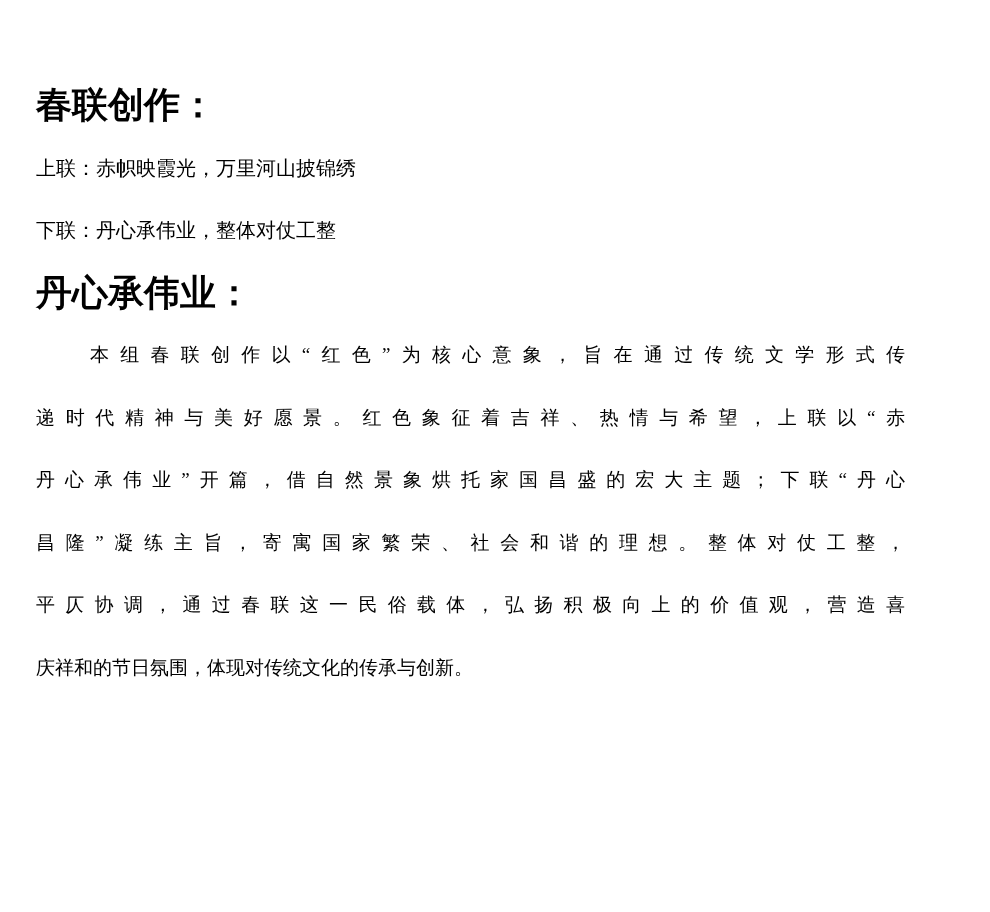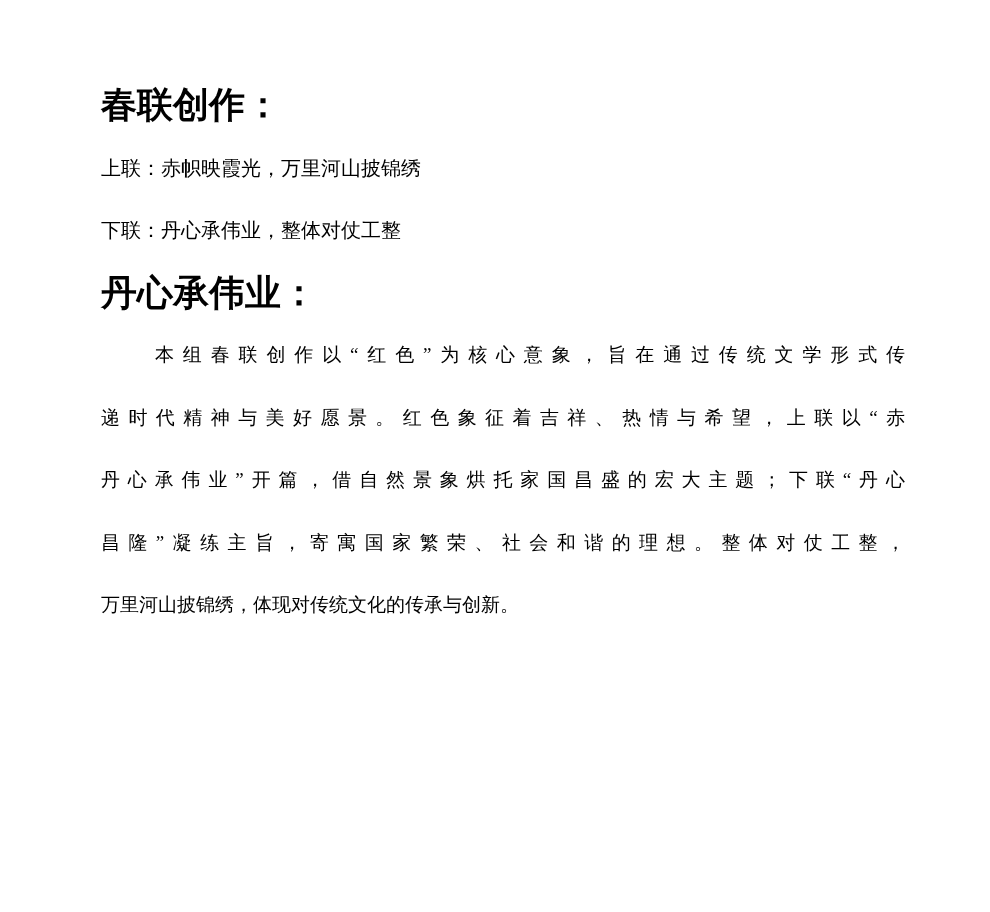--- a/index.html
+++ b/index.html
@@ -11,21 +11,21 @@
     height: 912px;
     background: #ffffff;
     color: #000000;
     font-family: "Liberation Serif", "DejaVu Serif", serif;
     overflow: hidden;
   }
   .page {
     box-sizing: border-box;
     width: 990px;
     height: 912px;
-    padding: 74px 85px 0 101px;
+    padding: 74px 85px 0 36px;
     background: #ffffff;
   }
   .heading {
     font-size: 36px;
     font-weight: bold;
     line-height: 62.5px;
     white-space: nowrap;
   }
   .cline {
     font-size: 20px;
@@ -58,17 +58,18 @@
     <div class="cline">下联：丹心承伟业，整体对仗工整</div>
   </section>
 
   <section>
     <div class="heading">丹心承伟业：</div>
     <div>
       <div class="pline first">本组春联创作以“红色”为核心意象，旨在通过传统文学形式传</div>
       <div class="pline">递时代精神与美好愿景。红色象征着吉祥、热情与希望，上联以“赤</div>
       <div class="pline">丹心承伟业”开篇，借自然景象烘托家国昌盛的宏大主题；下联“丹心</div>
       <div class="pline">昌隆”凝练主旨，寄寓国家繁荣、社会和谐的理想。整体对仗工整，</div>
-      <div class="pline last">万里河山披锦绣，体现对传统文化的传承与创新。</div>
+      <div class="pline">平仄协调，通过春联这一民俗载体，弘扬积极向上的价值观，营造喜</div>
+      <div class="pline last">庆祥和的节日氛围，体现对传统文化的传承与创新。</div>
     </div>
   </section>
 
 </div>
 
 </body></html>

